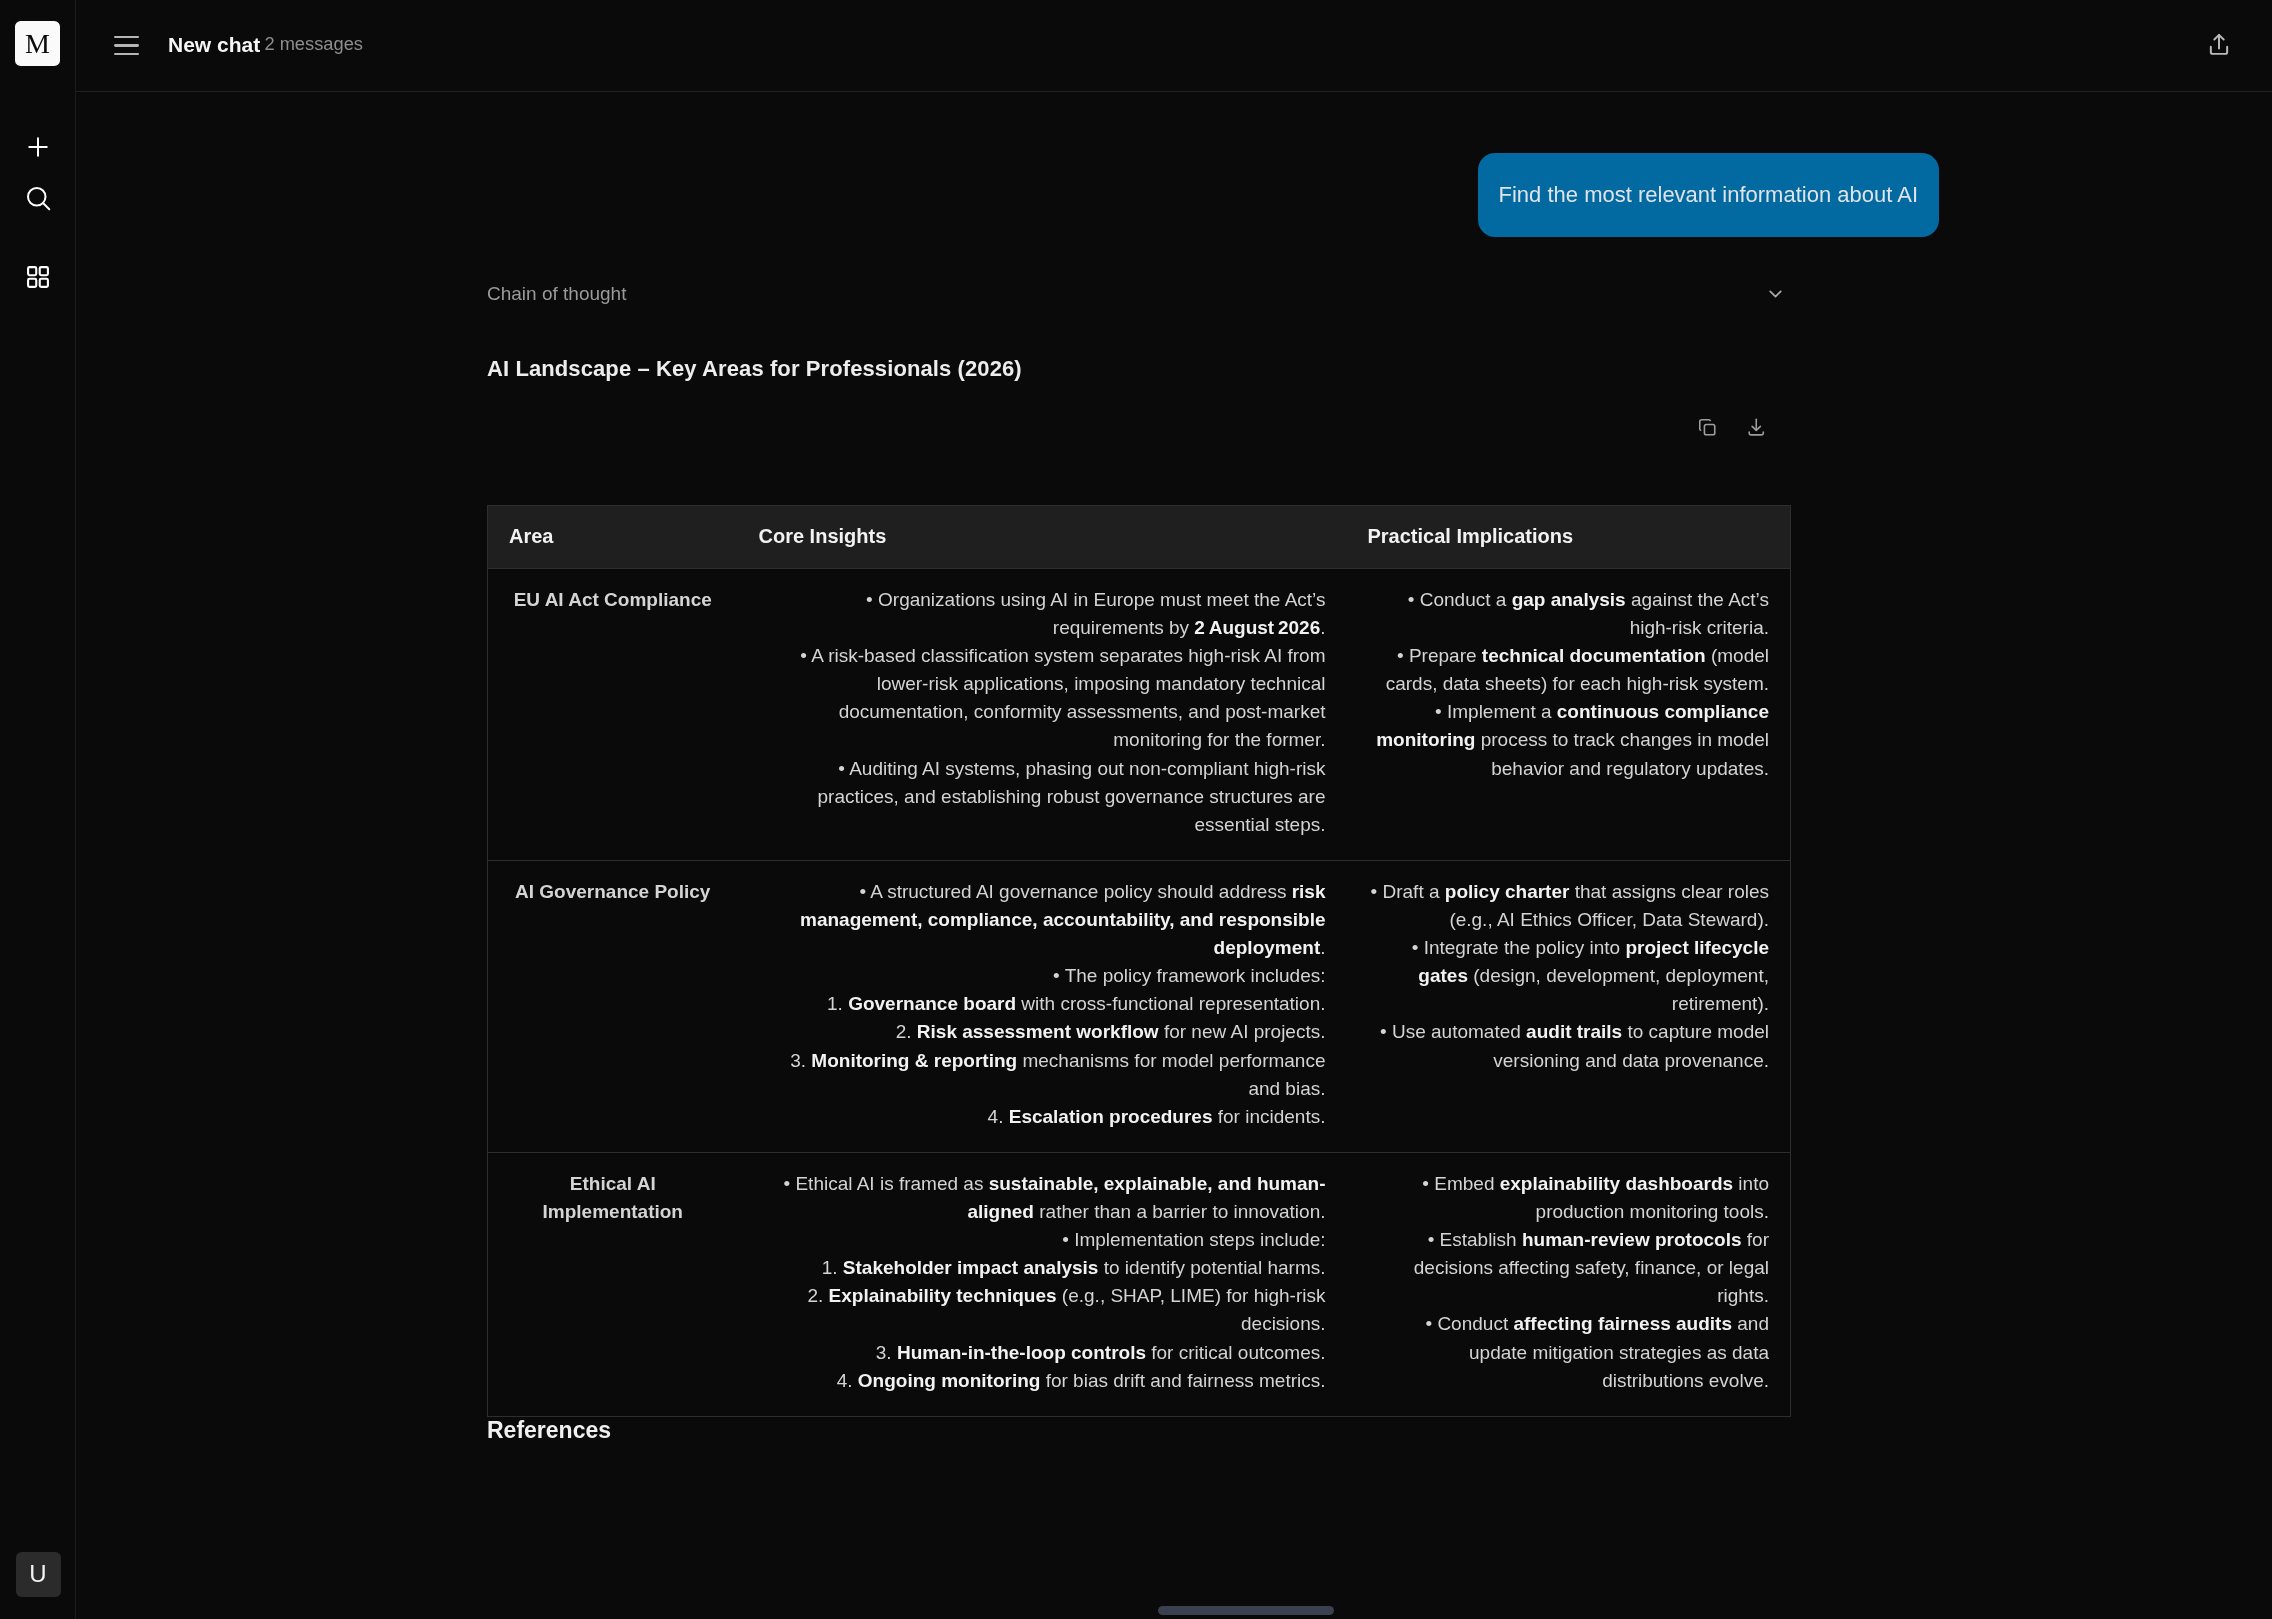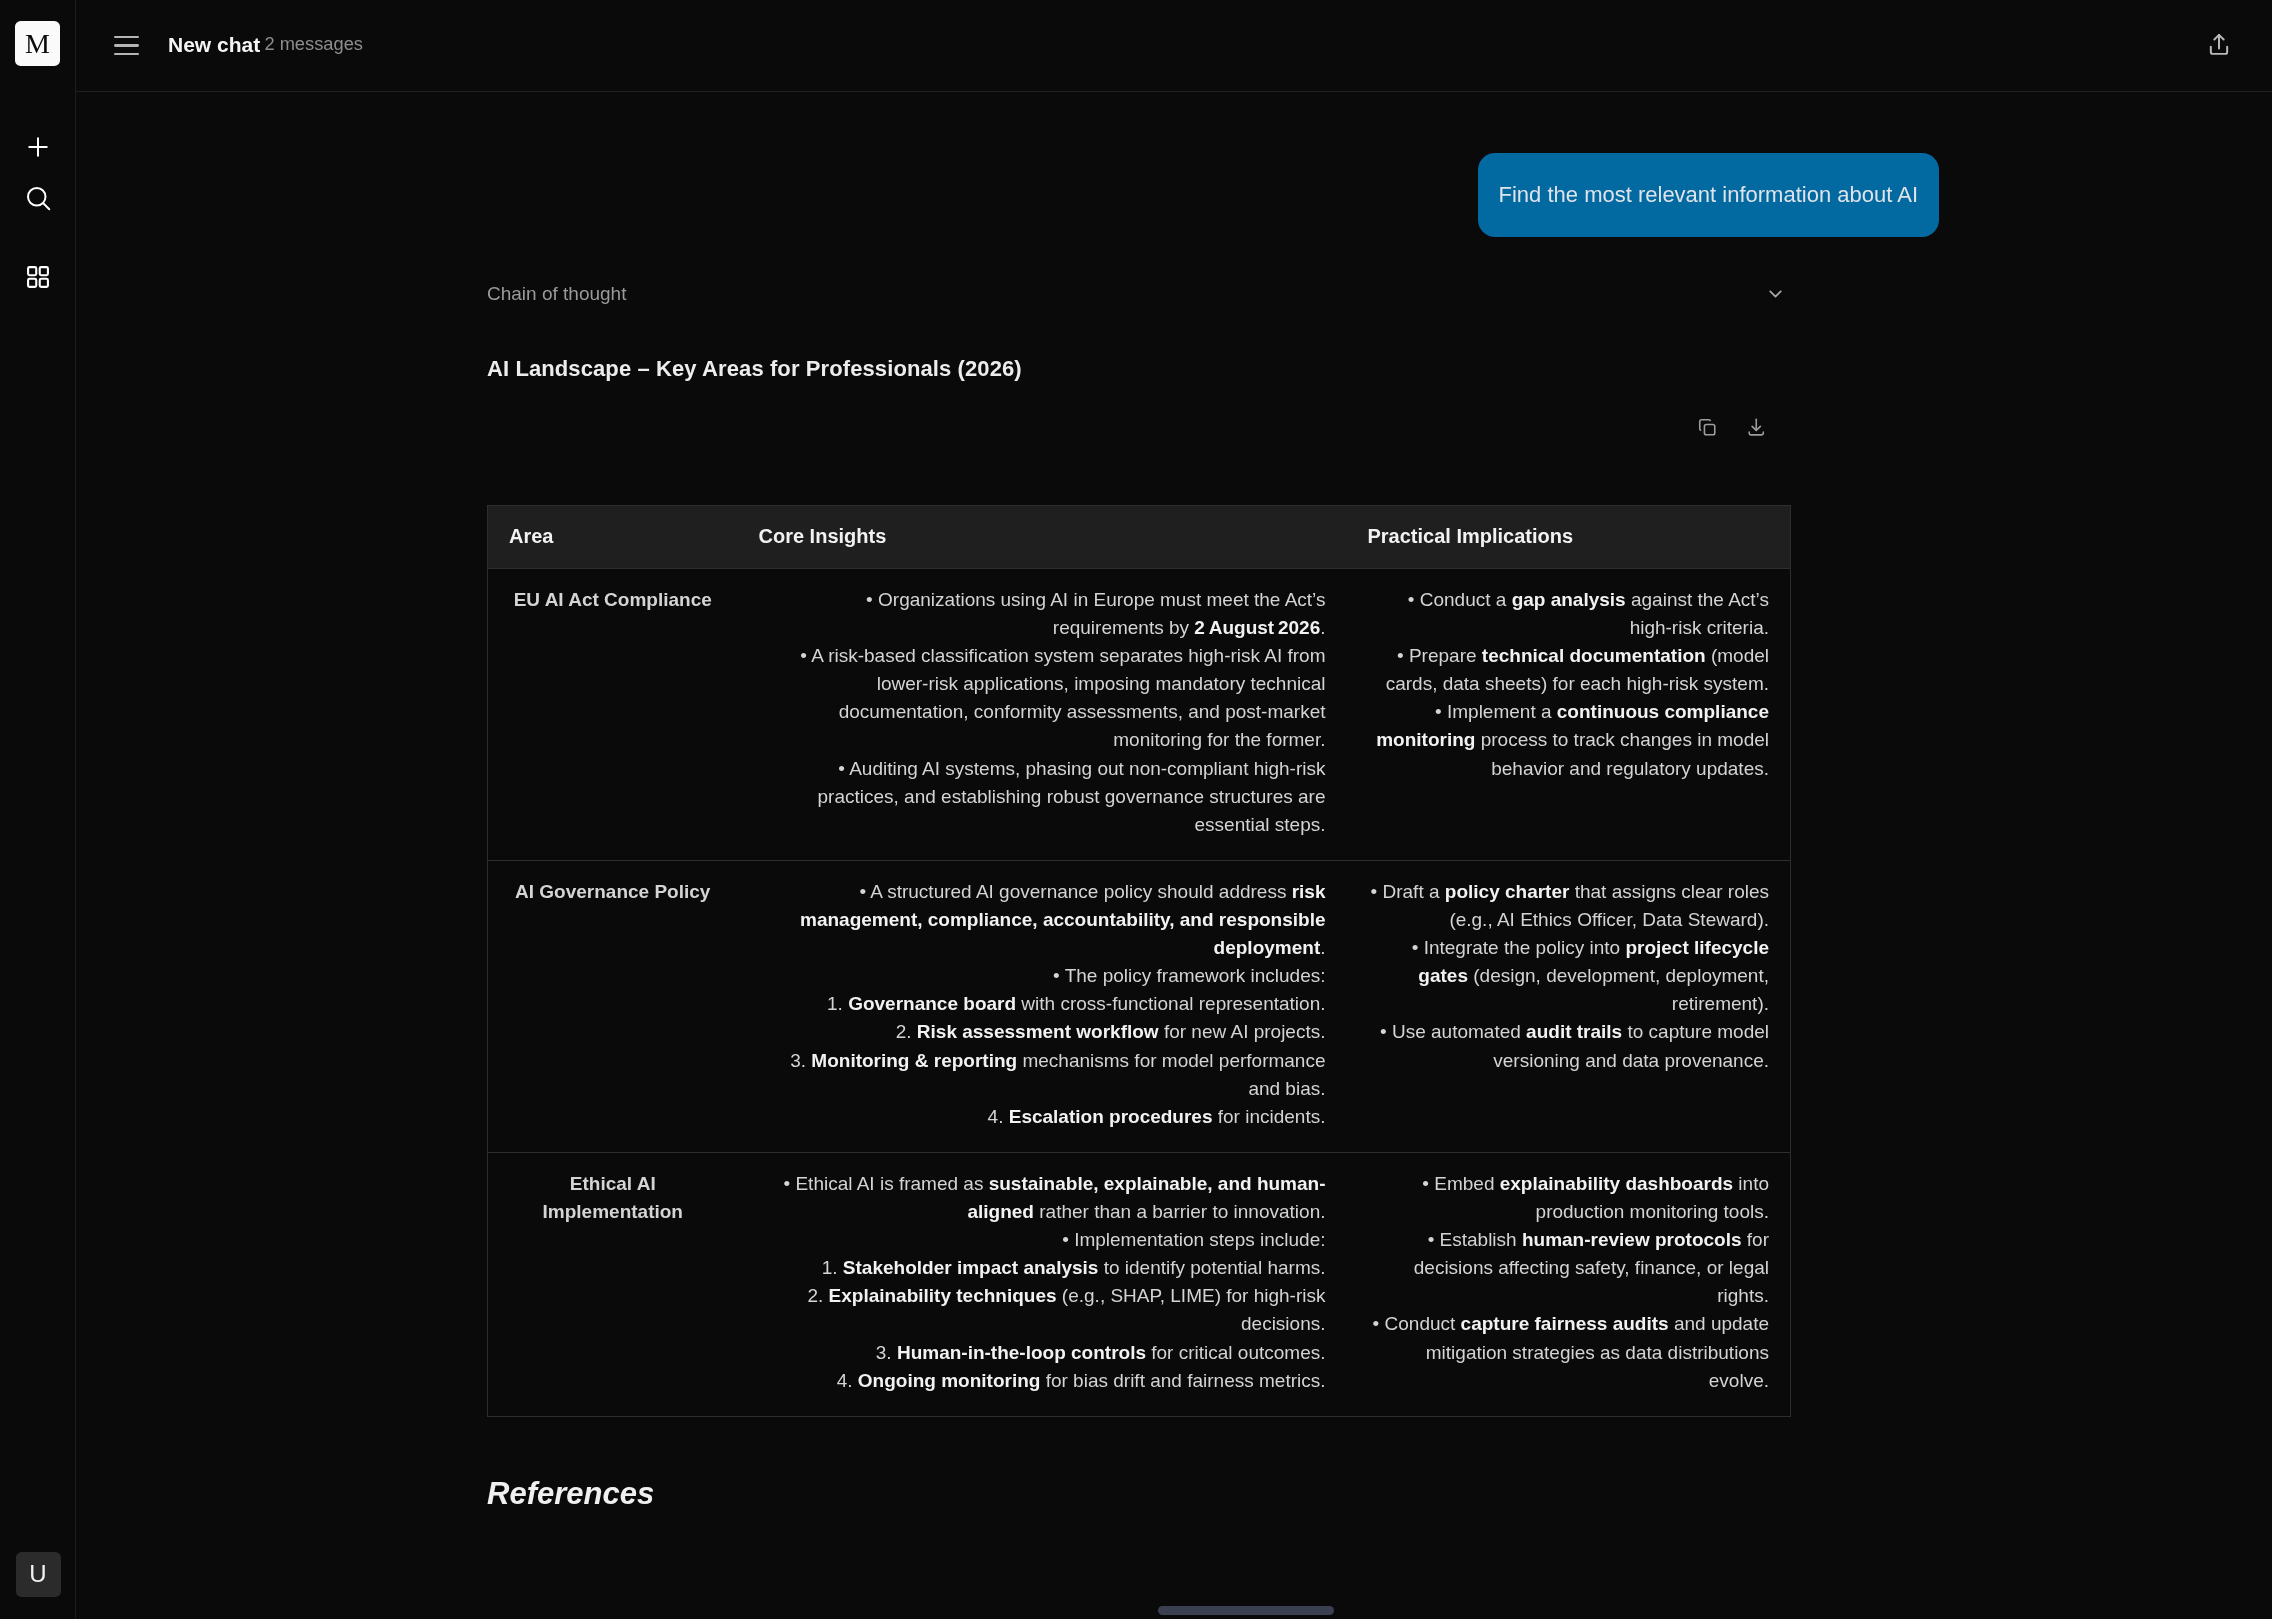--- a/index.html
+++ b/index.html
@@ -134,22 +134,22 @@
   td.area { color: #f0f0f0; font-weight: 700; text-align: center; }
   col.c1 { width: 250px; }
   col.c2 { width: 609px; }
   col.c3 { width: 444px; }
   .cell-line { display: block; text-align: right; }
   .cell-line b { color: #f2f2f2; font-weight: 700; }
   .indent { padding-left: 15.5px; display: block; }
 
   
   .refs {
-    margin-top: 59px; padding-left: 411px;
-    font-size: 31px; font-weight: 700; color: #f0f0f0; font-style: italic;
+    padding-left: 411px;
+    font-size: 23px; font-weight: 700; color: #f0f0f0;
   }
 
   .scroll-pill {
     position: absolute;
     left: 1082px; bottom: 4.2px;
     width: 176px; height: 8.4px;
     background: #3b4050; border-radius: 5.6px;
   }
 </style>
 </head>
@@ -329,21 +329,21 @@
                       <span class="cell-line">
                         <span class="indent">3. <b>Human-in-the-loop controls</b> for critical outcomes.</span>
                       </span>
                       <span class="cell-line">
                         <span class="indent">4. <b>Ongoing monitoring</b> for bias drift and fairness metrics.</span>
                       </span>
                     </td>
                     <td>
                       <span class="cell-line">• Embed <b>explainability dashboards</b> into production monitoring tools.</span>
                       <span class="cell-line">• Establish <b>human-review protocols</b> for decisions affecting safety, finance, or legal rights.</span>
-                      <span class="cell-line">• Conduct <b>capture fairness audits</b> and update mitigation strategies as data distributions evolve.</span>
+                      <span class="cell-line">• Conduct <b>affecting fairness audits</b> and update mitigation strategies as data distributions evolve.</span>
                     </td>
                   </tr>
                 </tbody>
             </table>
           </div>
 
         </div>
 
         <div class="refs">References</div>
 

